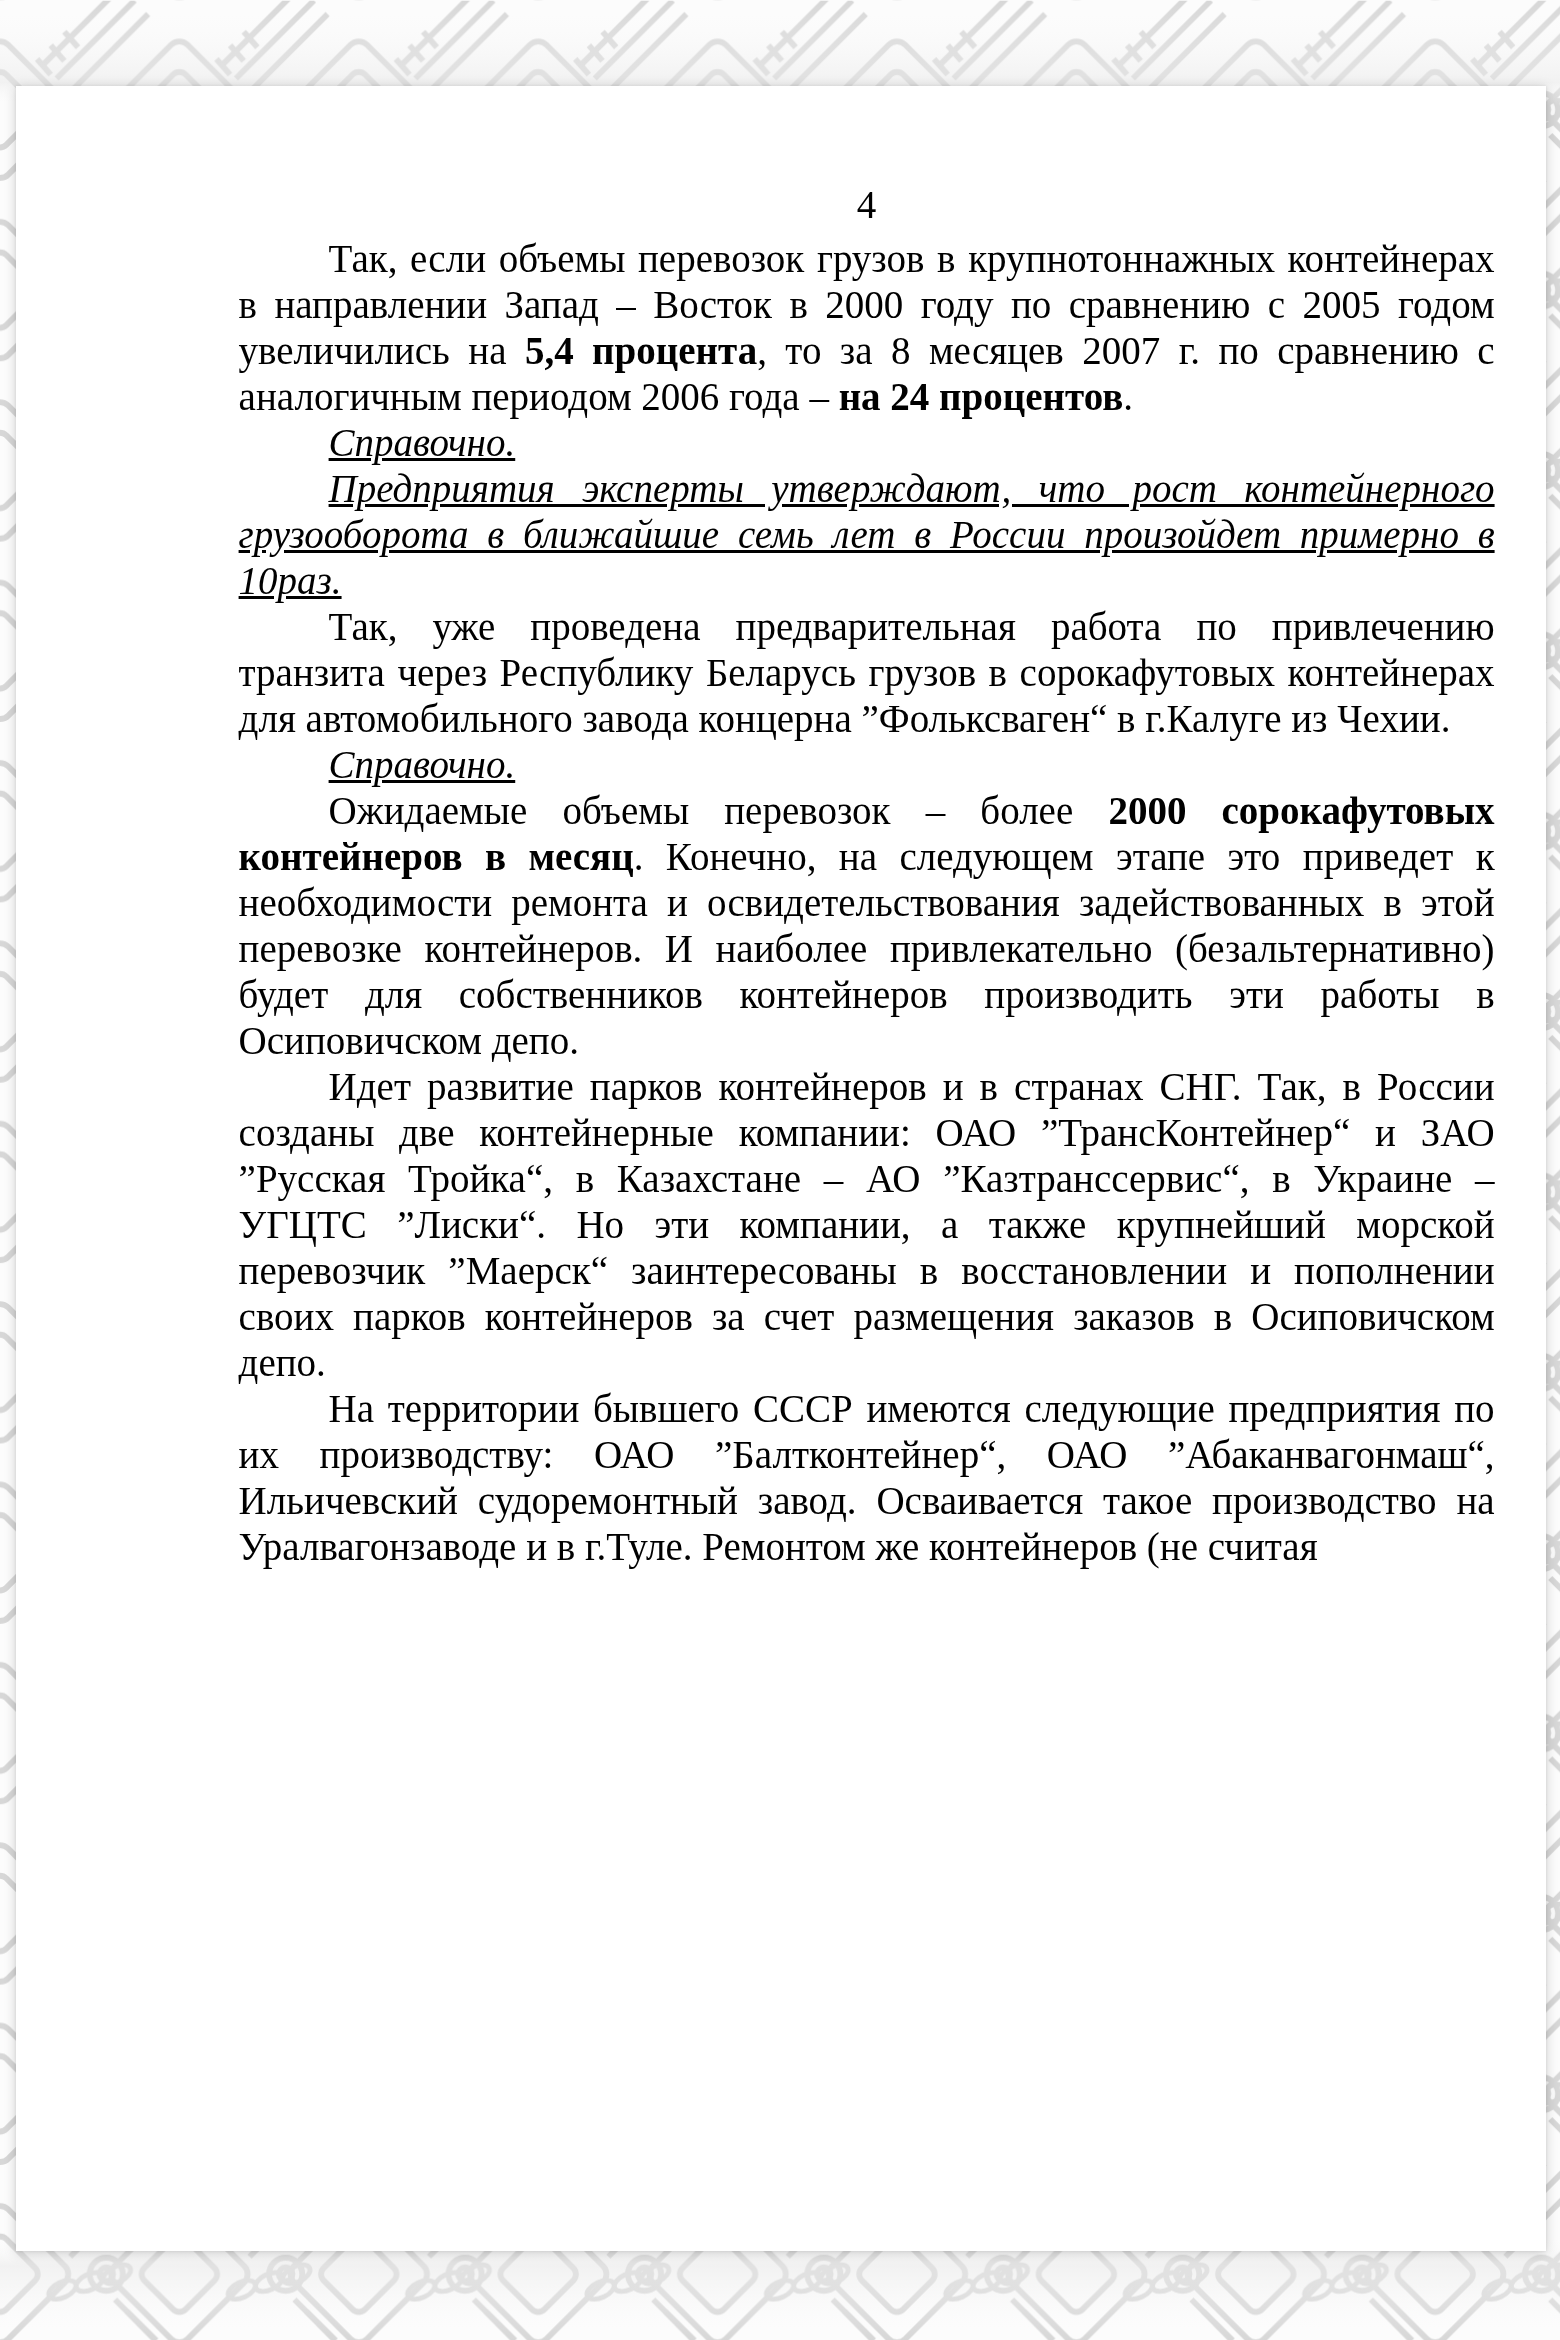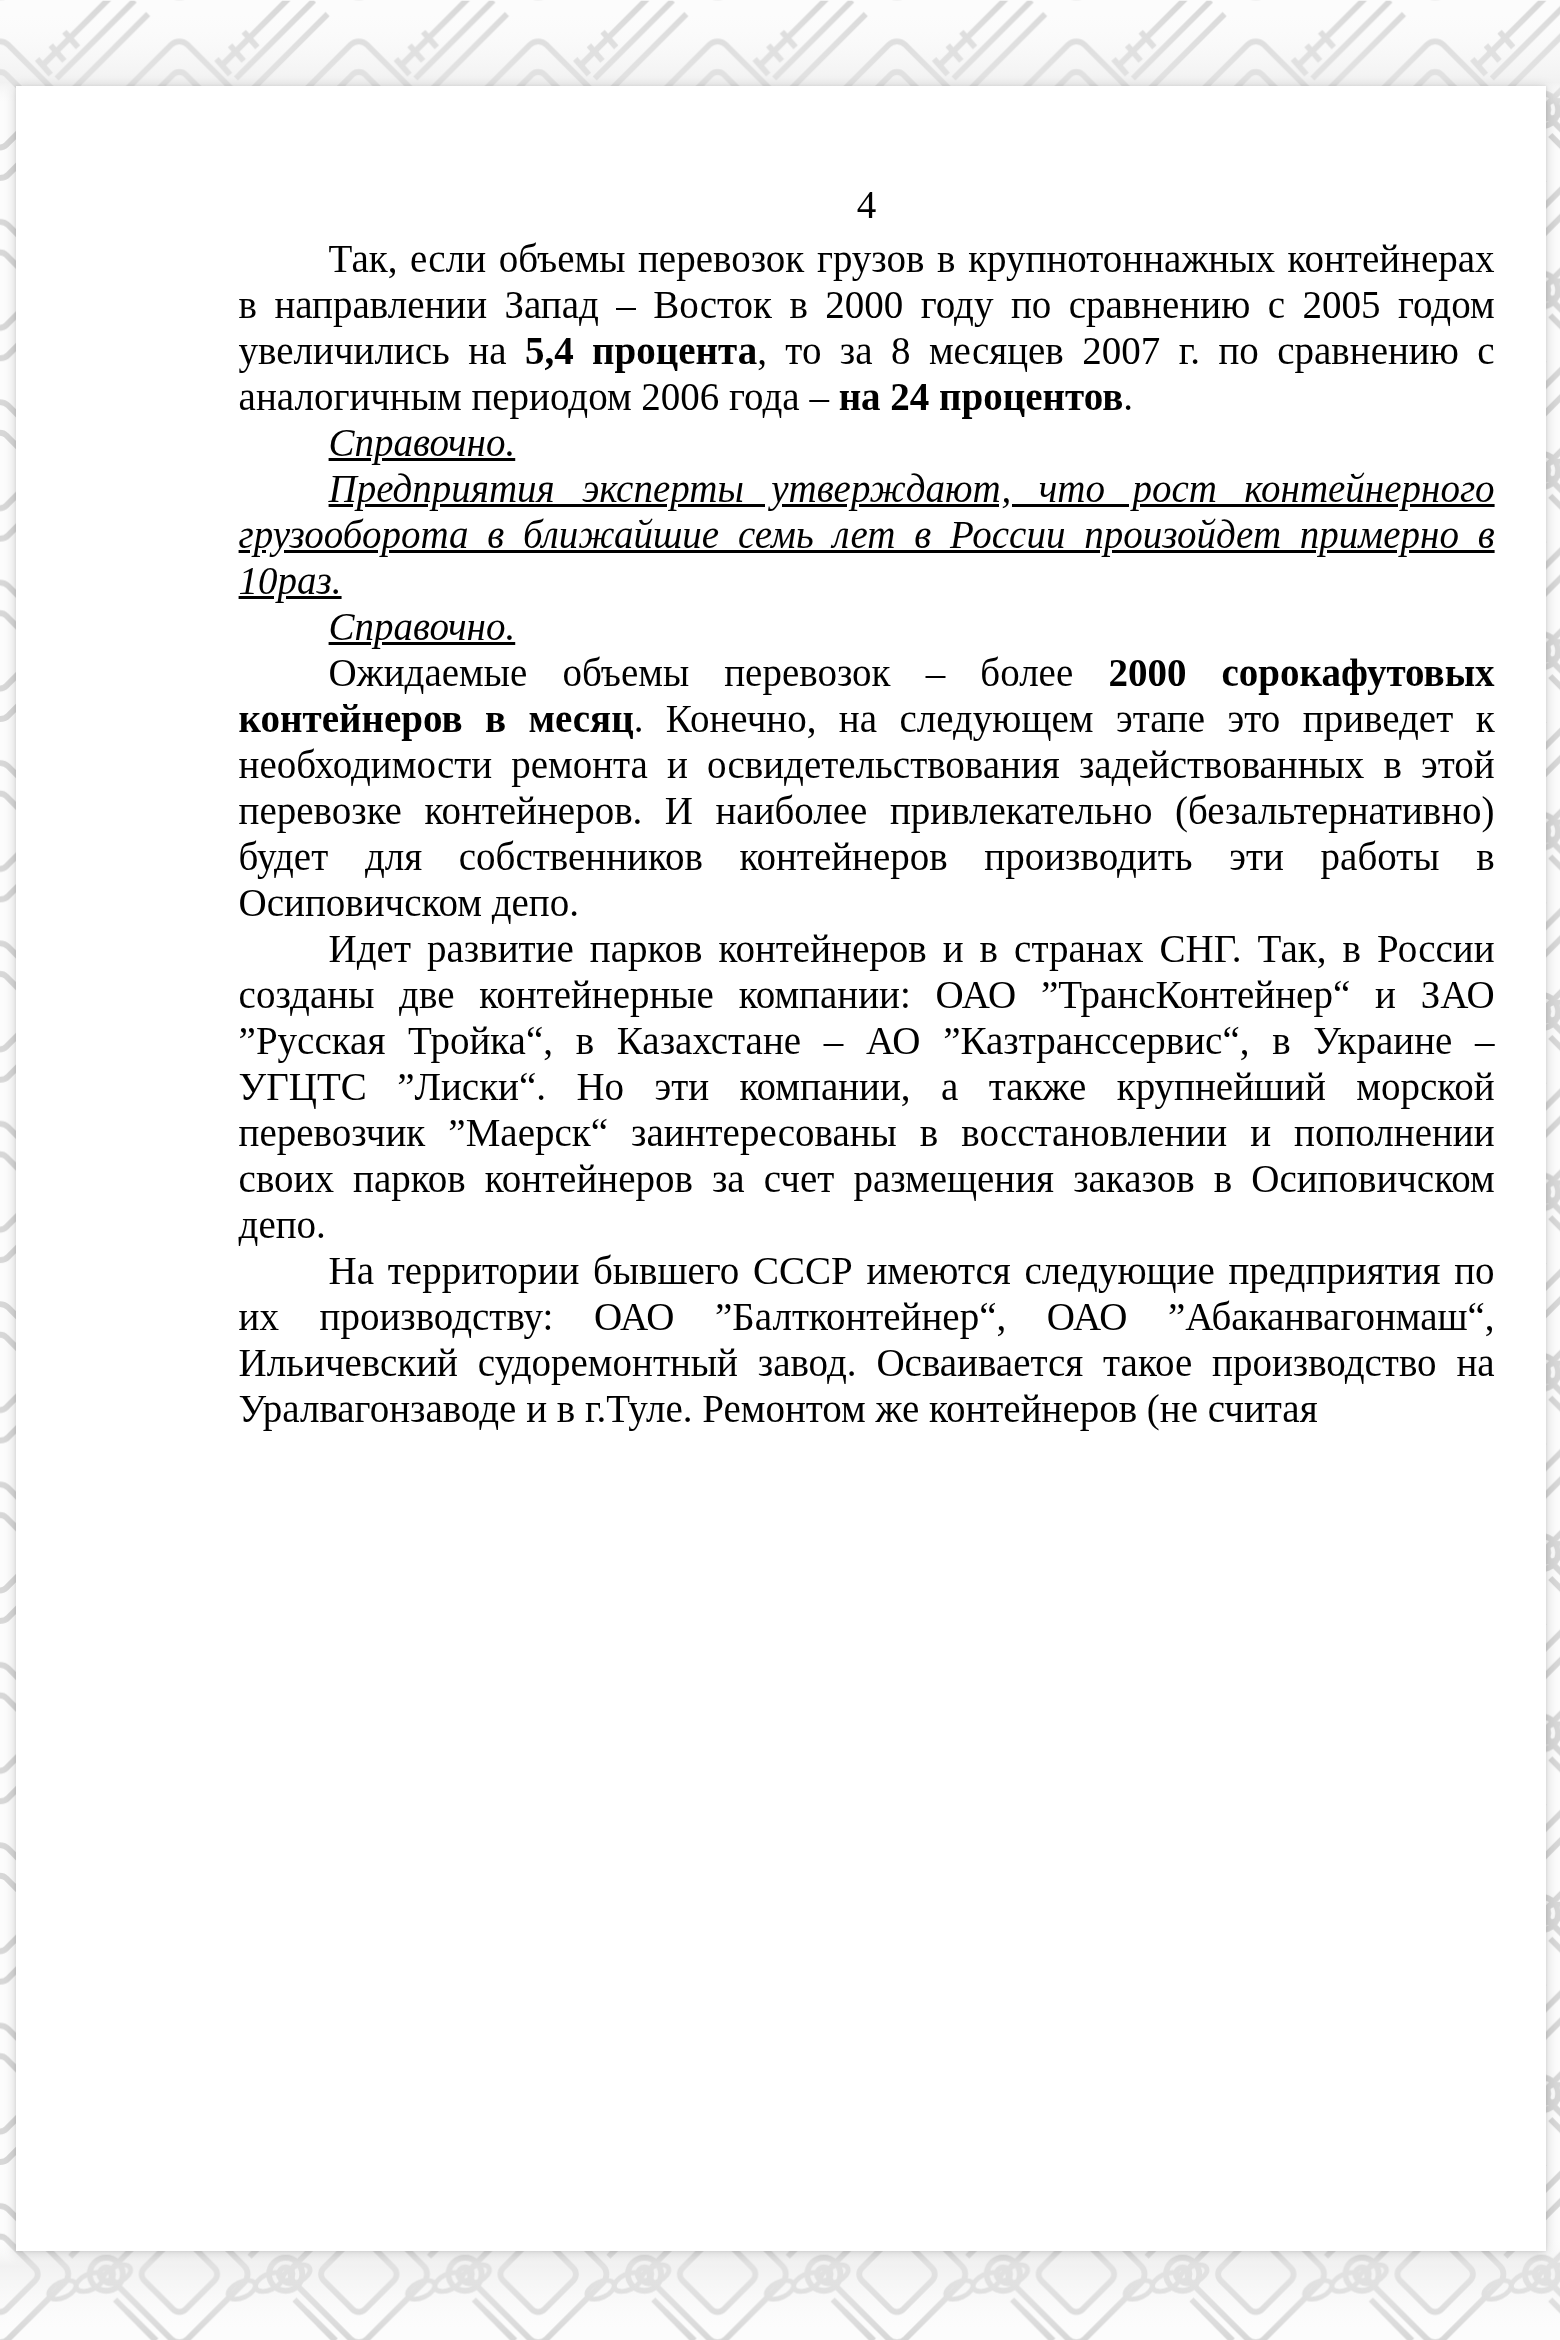--- a/index.html
+++ b/index.html
@@ -105,20 +105,21 @@
 
 
     <p class="para"><span>Так, если объемы перевозок грузов в крупнотоннажных контейнерах в направлении Запад – Восток в 2000 году по сравнению с 2005 годом увеличились на </span><span class="b">5,4 процента</span><span>, то за 8 месяцев 2007 г. по сравнению с аналогичным периодом 2006 года – </span><span class="b">на 24 процентов</span><span>.</span></p>
 
     <p class="para i"><span>Справочно.</span></p>
 
     <p class="para i"><span>Предприятия эксперты утверждают, что рост контейнерного грузооборота в ближайшие семь лет в России произойдет примерно в 10раз.</span></p>
 
 
 
+    <p class="para"><span>Так, уже проведена предварительная работа по привлечению транзита через Республику Беларусь грузов в сорокафутовых контейнерах для автомобильного завода концерна ”Фольксваген“ в г.Калуге из Чехии.</span></p>
 
     <p class="para i"><span>Справочно.</span></p>
 
 
     <p class="para"><span>Ожидаемые объемы перевозок – более </span><span class="b">2000 сорокафутовых контейнеров в месяц</span><span>. Конечно, на следующем этапе это приведет к необходимости ремонта и освидетельствования задействованных в этой перевозке контейнеров. И наиболее привлекательно (безальтернативно) будет для собственников контейнеров производить эти работы в Осиповичском депо.</span></p>
 
     <p class="para"><span>Идет развитие парков контейнеров и в странах СНГ. Так, в России созданы две контейнерные компании: ОАО ”ТрансКонтейнер“ и ЗАО ”Русская Тройка“, в Казахстане – АО ”Казтранссервис“, в Украине – УГЦТС ”Лиски“. Но эти компании, а также крупнейший морской перевозчик ”Маерск“ заинтересованы в восстановлении и пополнении своих парков контейнеров за счет размещения заказов в Осиповичском депо.</span></p>
 
     <p class="para"><span>На территории бывшего СССР имеются следующие предприятия по их производству: ОАО ”Балтконтейнер“, ОАО ”Абаканвагонмаш“, Ильичевский судоремонтный завод. Осваивается такое производство на Уралвагонзаводе и в г.Туле. Ремонтом же контейнеров (не считая</span></p>
 

